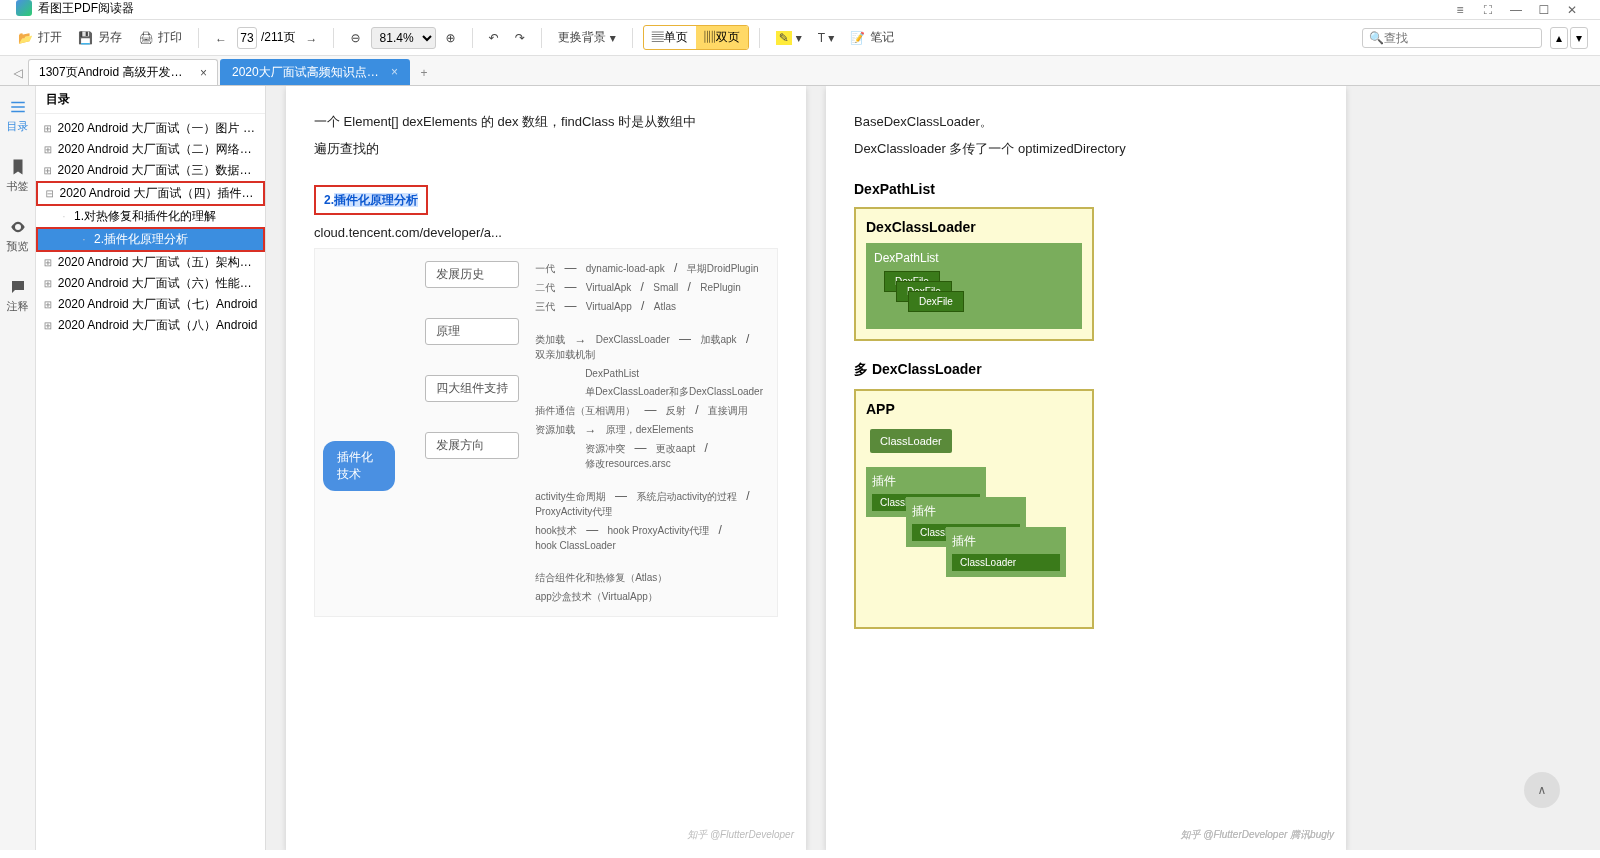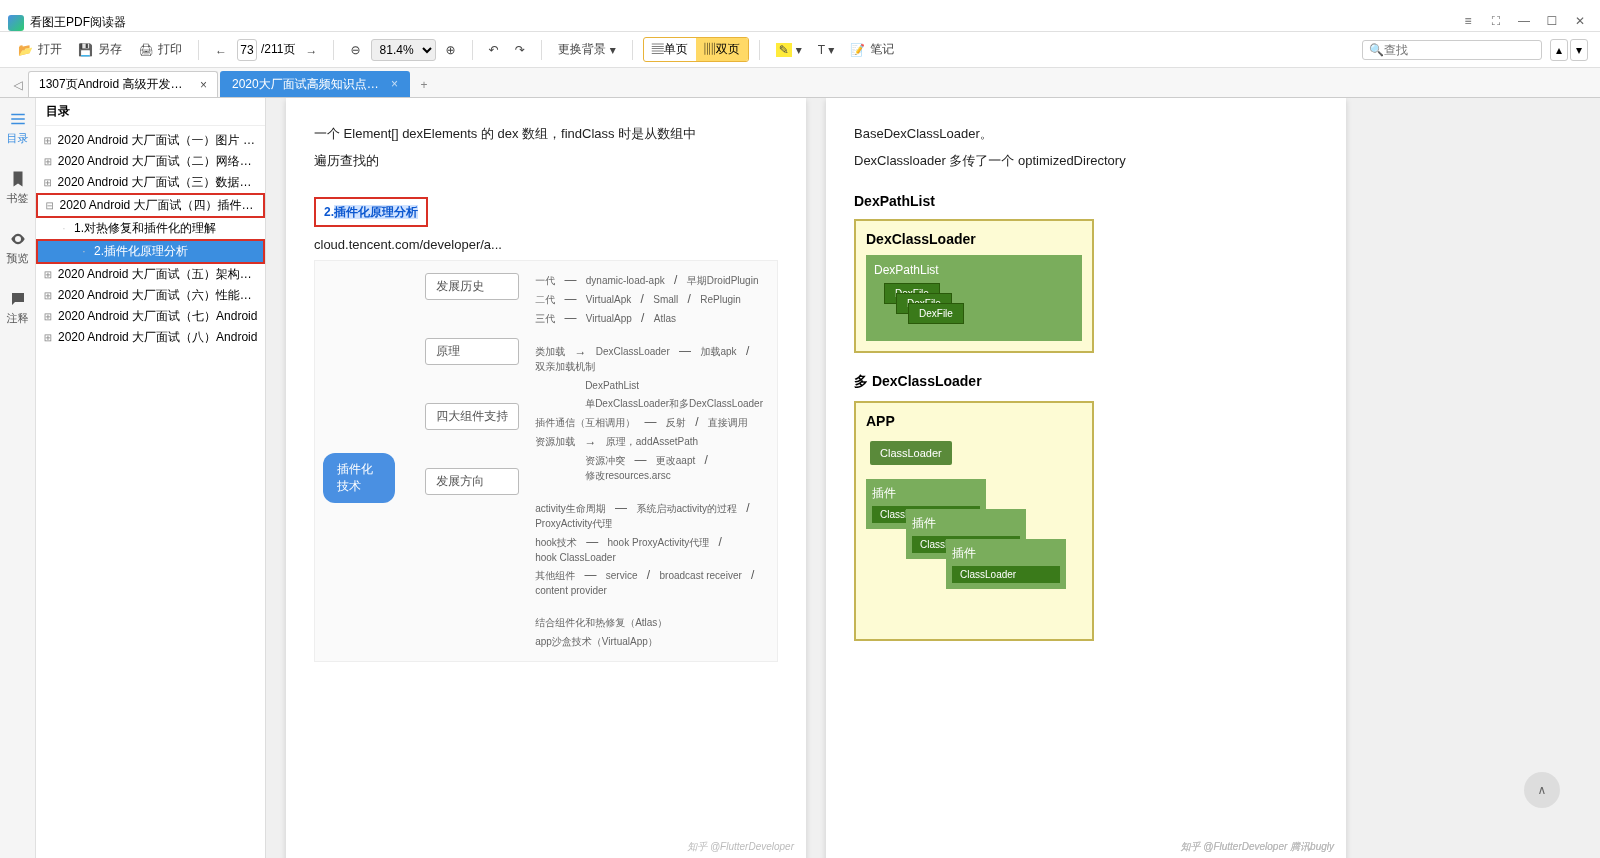--- a/index.html
+++ b/index.html
@@ -1,17 +1,17 @@
 <!DOCTYPE html>
 <html><head>
 <meta charset="utf-8">
 <style>
 *{box-sizing:border-box;margin:0;padding:0;font-family:"Microsoft YaHei",Arial,sans-serif;font-size:12px}
 body{background:#fff;overflow:hidden;width:1600px;height:858px}
-.titlebar{height:32px;display:flex;align-items:flex-end;padding:0 8px;border-bottom:1px solid #e0e0e0}
+.titlebar{height:20px;display:flex;align-items:flex-start;padding:0 16px;border-bottom:1px solid #e0e0e0}
 .app-icon{width:16px;height:16px;background:linear-gradient(135deg,#4a90e2,#2ecc71);border-radius:3px;margin-right:6px}
 .win-controls{margin-left:auto;display:flex;gap:4px}
 .win-btn{width:24px;height:20px;display:flex;align-items:center;justify-content:center;cursor:pointer;color:#666}
 .toolbar{height:36px;display:flex;align-items:center;padding:0 12px;gap:4px;border-bottom:1px solid #e0e0e0}
 .tb-btn{display:flex;align-items:center;gap:4px;padding:4px 6px;cursor:pointer;color:#444;border-radius:3px}
 .tb-icon{width:16px;height:16px;display:inline-flex;align-items:center;justify-content:center}
 .sep{width:1px;height:20px;background:#ddd;margin:0 6px}
 .page-input{width:20px;height:22px;text-align:center;border:1px solid #ccc;border-radius:3px}
 .zoom-sel{height:22px;border:1px solid #ccc;border-radius:3px;padding:0 4px}
 .view-toggle{display:flex;border:1px solid #e8b339;border-radius:3px;overflow:hidden}
@@ -47,21 +47,21 @@
 .tree-item .exp.plus::before{content:"⊞"}
 .tree-item .exp.none::before{content:"·";color:#ccc}
 .content{flex:1;background:#f0f0f0;overflow:auto;display:flex;gap:20px;padding:0 20px}
 .page{background:#fff;box-shadow:0 2px 6px rgba(0,0,0,.15);width:520px;min-height:740px;padding:24px 28px;position:relative}
 .page p{font-size:13px;line-height:1.8;color:#222;margin-bottom:4px}
 .section-head{color:#0b57d0;font-weight:bold;font-size:14px;margin:18px 0 6px}
 .link{color:#1a73e8;margin-bottom:14px}
 .mindmap{background:#fafafa;border:1px solid #eee;padding:12px 8px;font-size:10px;color:#555}
 .mm-root{display:inline-block;background:#4a90e2;color:#fff;padding:8px 14px;border-radius:12px;font-size:12px;margin-top:180px}
 .mm-row{display:flex;align-items:flex-start;gap:10px}
-.mm-col{display:flex;flex-direction:column;gap:38px;margin-left:20px}
+.mm-col{display:flex;flex-direction:column;gap:30px;margin-left:20px}
 .mm-node{border:1px solid #bbb;border-radius:3px;padding:4px 10px;background:#fff;white-space:nowrap}
 .mm-leaf{font-size:10px;color:#666;padding:2px 6px;white-space:nowrap}
 .h3{font-weight:bold;font-size:14px;margin:20px 0 10px}
 .diagram{border:2px solid #c4b454;background:#fdfbd4;padding:10px;width:240px}
 .diag-title{font-size:14px;font-weight:bold;margin-bottom:8px}
 .green-box{background:#5a8a3a;color:#fff;padding:6px 10px;border-radius:2px;display:inline-block;font-size:11px;margin:4px}
 .green-inner{background:#7aad5c;padding:8px;margin-top:6px}
 .green-stack{position:relative;height:50px;margin-top:6px;margin-left:10px}
 .green-stack .sb{position:absolute;background:#3a7a1a;border:1px solid #2a5a0a;color:#fff;padding:4px 10px;font-size:10px}
 .plugin-stack{position:relative;height:140px}
@@ -253,26 +253,25 @@
           </div>
           <div style="display:flex;flex-direction:column;gap:4px;font-size:9px">
             <div><span class="mm-leaf">一代</span> — <span class="mm-leaf">dynamic-load-apk</span> / <span class="mm-leaf">早期DroidPlugin</span></div>
             <div><span class="mm-leaf">二代</span> — <span class="mm-leaf">VirtualApk</span> / <span class="mm-leaf">Small</span> / <span class="mm-leaf">RePlugin</span></div>
             <div><span class="mm-leaf">三代</span> — <span class="mm-leaf">VirtualApp</span> / <span class="mm-leaf">Atlas</span></div>
             <div style="height:10px"></div>
             <div><span class="mm-leaf">类加载</span> → <span class="mm-leaf">DexClassLoader</span> — <span class="mm-leaf">加载apk</span> / <span class="mm-leaf">双亲加载机制</span></div>
             <div style="padding-left:50px"><span class="mm-leaf">DexPathList</span></div>
             <div style="padding-left:50px"><span class="mm-leaf">单DexClassLoader和多DexClassLoader</span></div>
             <div><span class="mm-leaf">插件通信（互相调用）</span> — <span class="mm-leaf">反射</span> / <span class="mm-leaf">直接调用</span></div>
-            <div><span class="mm-leaf">资源加载</span> → <span class="mm-leaf">原理，addAssetPath</span></div>
+            <div><span class="mm-leaf">资源加载</span> → <span class="mm-leaf">原理，dexElements</span></div>
             <div style="padding-left:50px"><span class="mm-leaf">资源冲突</span> — <span class="mm-leaf">更改aapt</span> / <span class="mm-leaf">修改resources.arsc</span></div>
             <div style="height:10px"></div>
             <div><span class="mm-leaf">activity生命周期</span> — <span class="mm-leaf">系统启动activity的过程</span> / <span class="mm-leaf">ProxyActivity代理</span></div>
             <div><span class="mm-leaf">hook技术</span> — <span class="mm-leaf">hook ProxyActivity代理</span> / <span class="mm-leaf">hook ClassLoader</span></div>
-            <div><span class="mm-leaf">其他组件</span> — <span class="mm-leaf">service</span> / <span class="mm-leaf">broadcast receiver</span> / <span class="mm-leaf">content provider</span></div>
             <div style="height:10px"></div>
             <div><span class="mm-leaf">结合组件化和热修复（Atlas）</span></div>
             <div><span class="mm-leaf">app沙盒技术（VirtualApp）</span></div>
           </div>
         </div>
         <div class="wm">知乎 @FlutterDeveloper</div>
       </div>
     </div>
 
     <div class="page">

